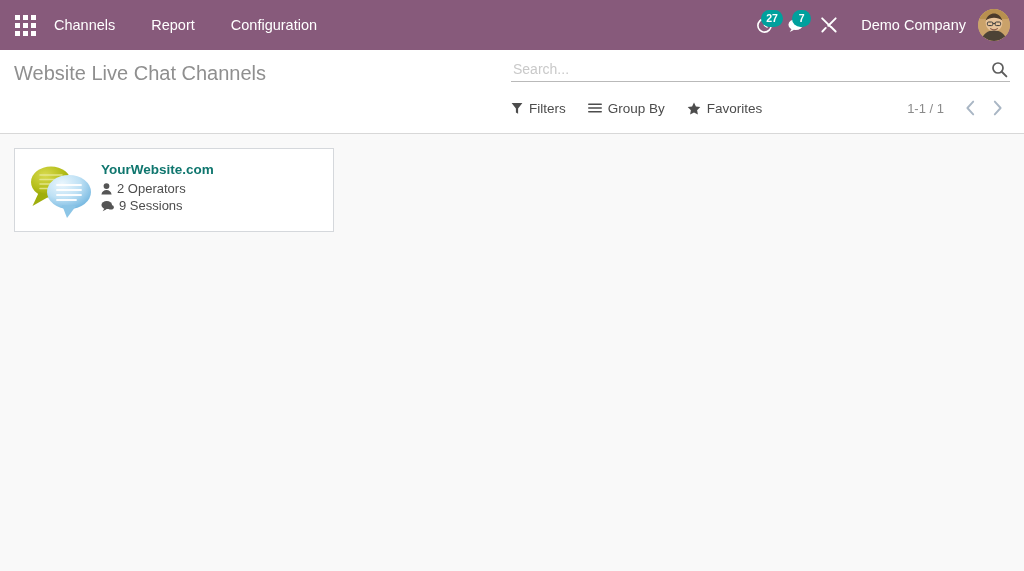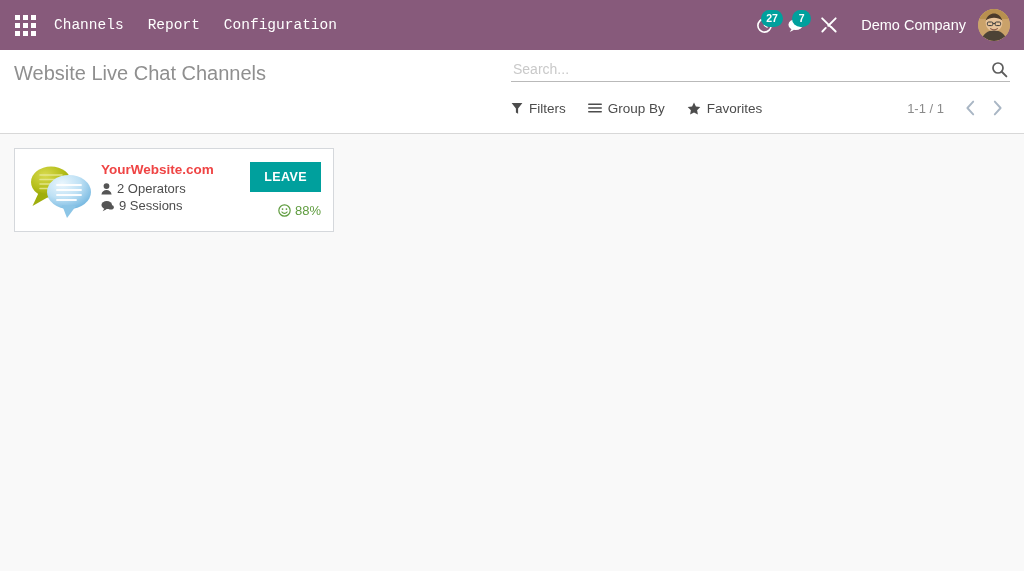--- a/index.html
+++ b/index.html
@@ -53,23 +53,22 @@
     margin-left: 21px;
     margin-right: 30px;
     color: #ffffff;
     white-space: nowrap;
     cursor: pointer;
   }
 
   .nav-menu {
     display: flex;
     align-items: center;
-    gap: 0px;
+    gap: 12px;
     height: 50px;
-    font-family: Liberation Mono, monospace;
   }
   .nav-menu .nav-item {
     font-size: 14.5px;
     color: #ffffff;
     padding: 0 12px;
     line-height: 50px;
     height: 50px;
     cursor: pointer;
     white-space: nowrap;
   }
@@ -266,21 +265,21 @@
   }
 
   .card-body {
     flex: 1 1 auto;
     min-width: 0;
     padding-top: 1px;
   }
   .card-title {
     font-size: 13.5px;
     font-weight: bold;
-    color: #ef4444;
+    color: #0f766e;
     margin-bottom: 4px;
     white-space: nowrap;
     overflow: hidden;
     text-overflow: ellipsis;
   }
   .card-stat {
     display: flex;
     align-items: center;
     gap: 5px;
     font-size: 13px;
@@ -525,30 +524,15 @@
           <svg width="13" height="12" viewBox="0 0 14 12" aria-hidden="true">
             <ellipse cx="6.2" cy="5" rx="5.7" ry="4.3" fill="#555555"></ellipse>
             <path d="M3.8 8.3 L1.8 11.6 L6 9.4 Z" fill="#555555"></path>
             <ellipse cx="10.6" cy="7.4" rx="3.2" ry="2.5" fill="#555555"></ellipse>
           </svg>
         </span>
         <span>9 Sessions</span>
       </div>
     </div>
 
-    <div class="card-right">
-      <button class="btn-leave">LEAVE</button>
-
-      <div class="rating">
-        <span class="ri">
-          <svg width="13" height="13" viewBox="0 0 14 14" aria-hidden="true">
-            <circle cx="7" cy="7" r="6.1" fill="none" stroke="#5f9c3f" stroke-width="1.3"></circle>
-            <circle cx="4.9" cy="5.5" r="0.95" fill="#5f9c3f"></circle>
-            <circle cx="9.1" cy="5.5" r="0.95" fill="#5f9c3f"></circle>
-            <path d="M4.2 8.6c1.5 2 4.1 2 5.6 0" fill="none" stroke="#5f9c3f" stroke-width="1.25" stroke-linecap="round"></path>
-          </svg>
-        </span>
-        <span>88%</span>
-      </div>
-    </div>
 
   </div>
 </div>
 
 </body></html>

